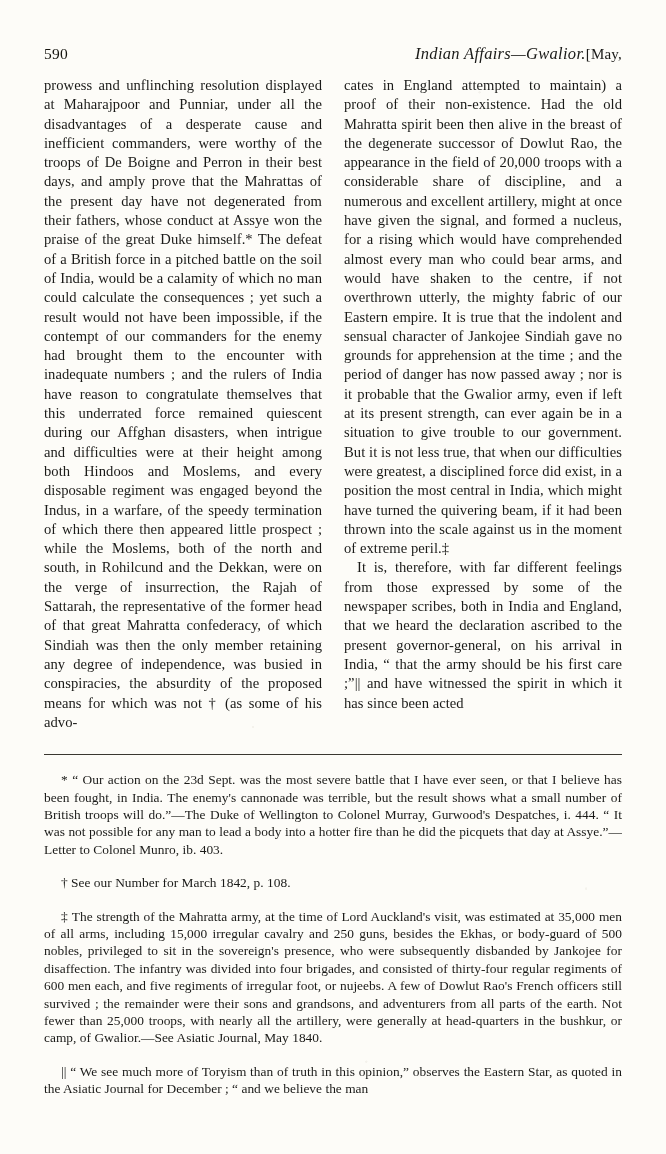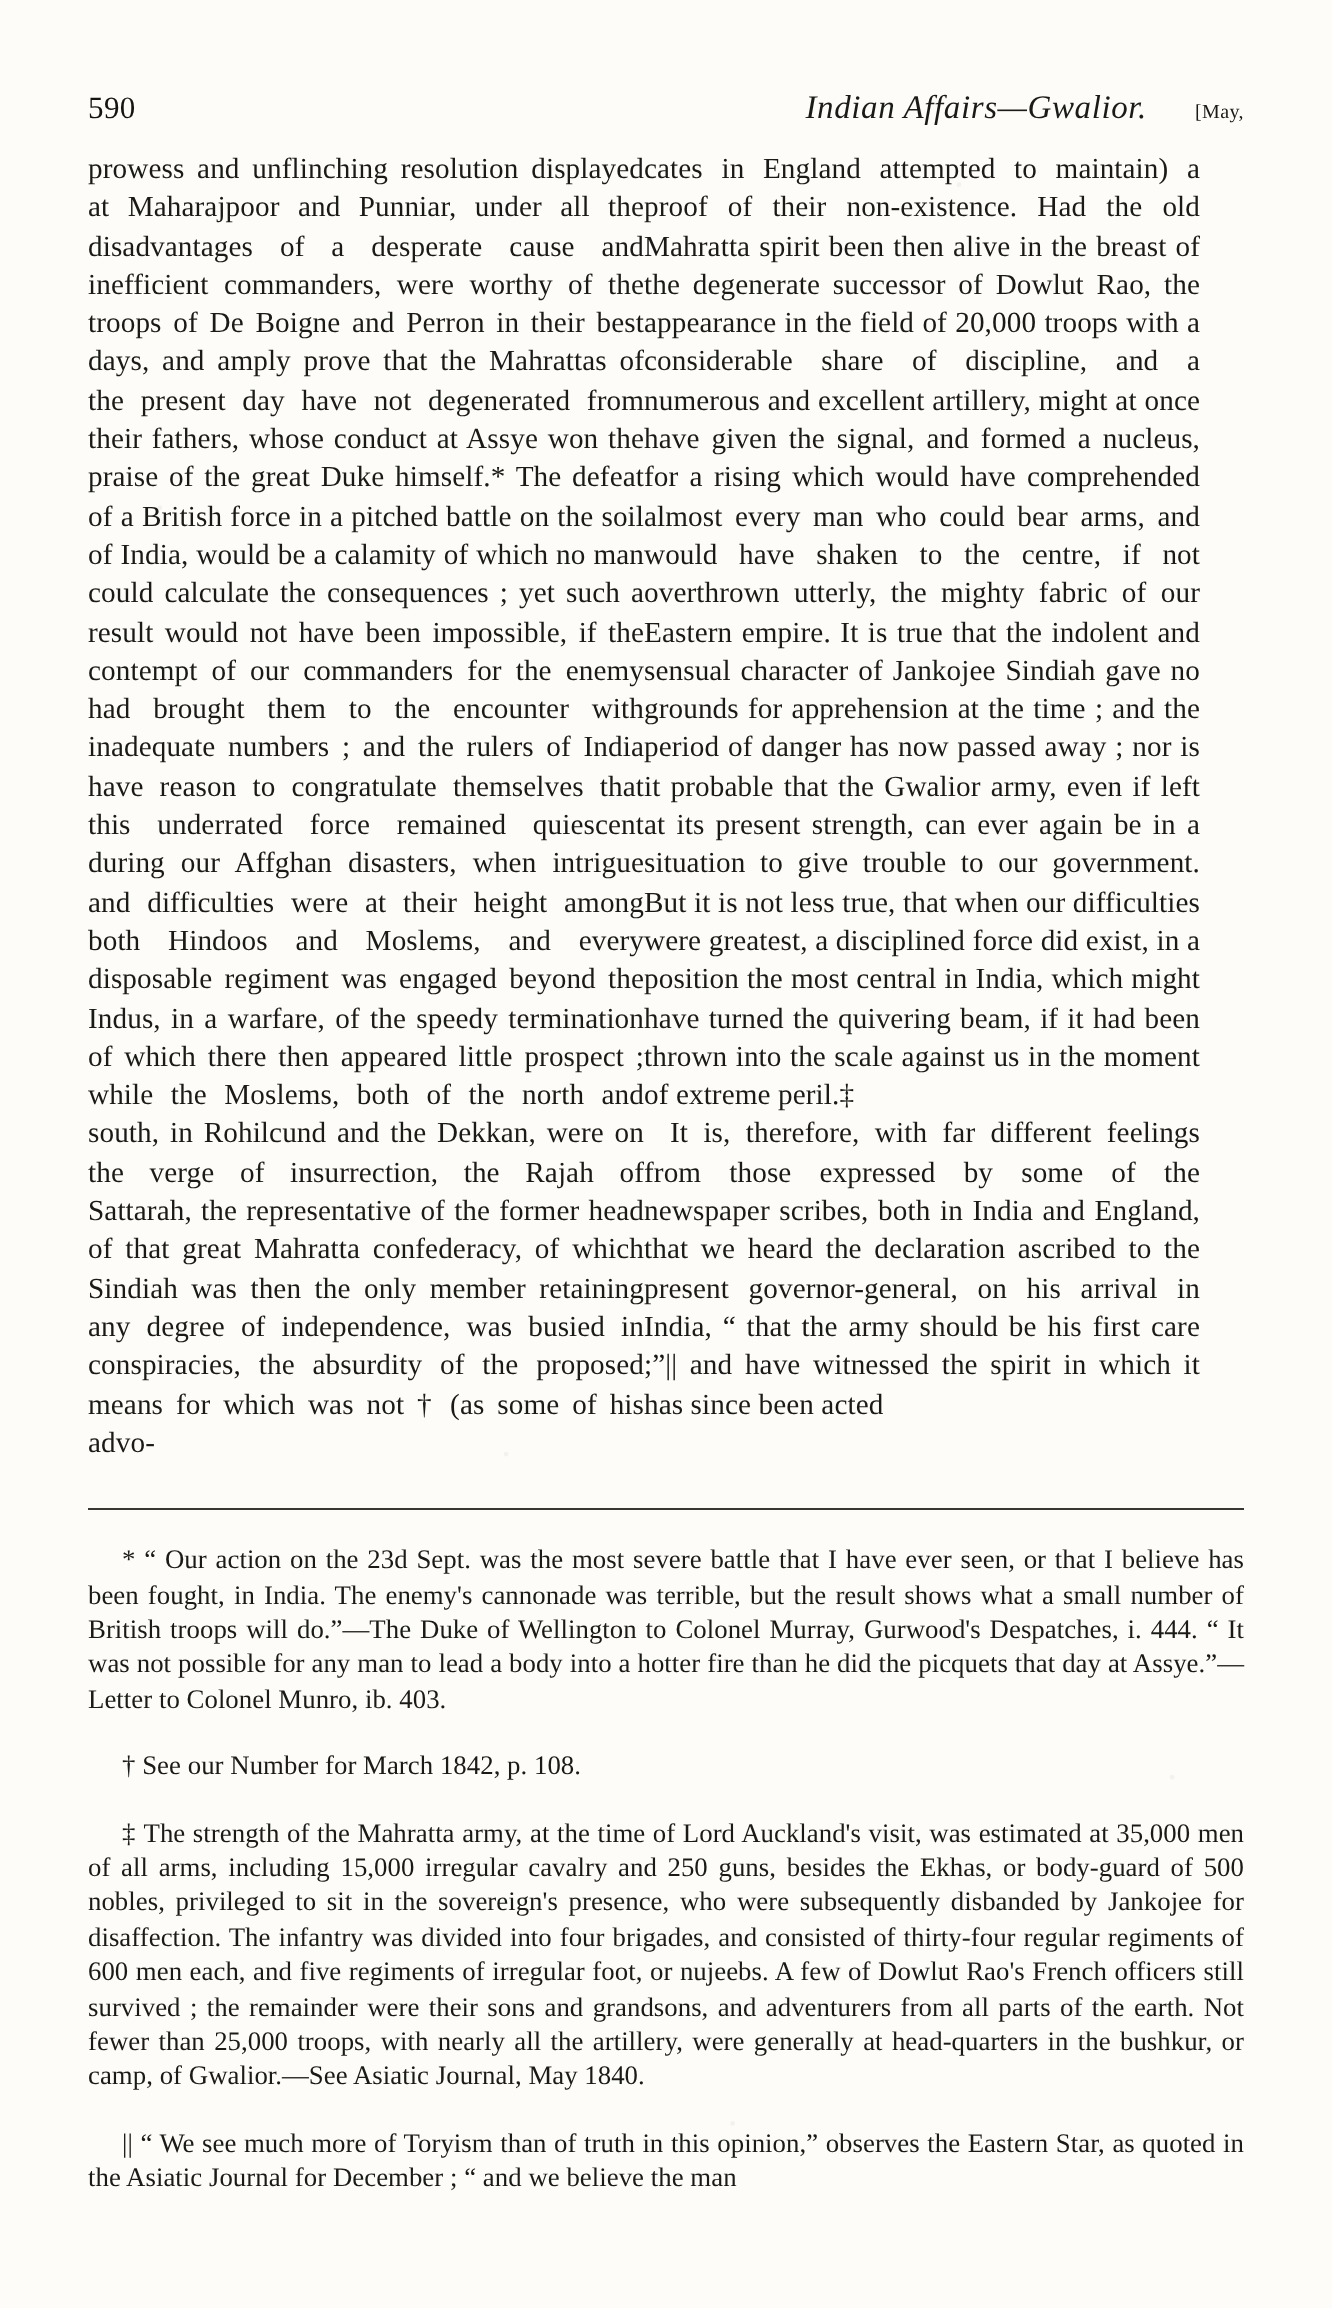--- a/index.html
+++ b/index.html
@@ -29,42 +29,42 @@
     width: 578px;
     height: 1066px;
   }
   
   .running-head {
     display: flex;
     align-items: baseline;
     justify-content: space-between;
     height: 22px;
     margin-bottom: 10px;
-    gap: 24px;
   }
   .folio {
     font-size: 15.5px;
     letter-spacing: 0.2px;
     color: #15140f;
   }
   .head-title {
     font-style: italic;
     font-size: 16.5px;
     letter-spacing: 0.3px;
     flex: 1;
     text-align: right;
     margin-left: -6px;
   }
   .head-month {
-    font-size: 10px;
+    font-size: 15px;
     letter-spacing: 0.2px;
   }
   
   .body-cols {
     display: flex;
+    gap: 22px;
     width: 100%;
     font-family: Liberation Serif, serif;
   }
   .col {
     width: 278px;
   }
   .col p {
     margin: 0;
     font-size: 14.6px;
     line-height: 19.3px;

